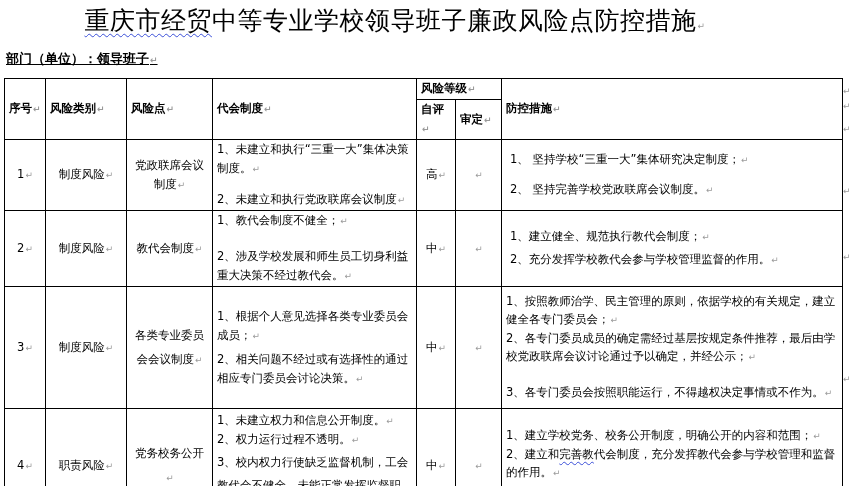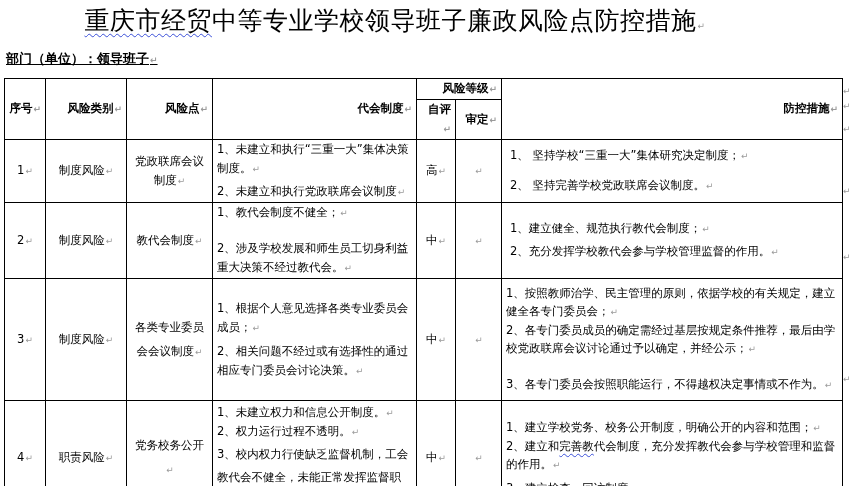--- a/index.html
+++ b/index.html
@@ -4,21 +4,21 @@
 <style>
   html, body { margin:0; padding:0; background:#ffffff; }
   body { width:850px; height:486px; position:relative; overflow:hidden; font-family:"DejaVu Sans", sans-serif; color:#000; }
   .title { position:absolute; left:0; top:4px; width:790px; text-align:center; font-family:"DejaVu Serif", serif; font-size:25px; letter-spacing:0.5px; line-height:34px; }
   .title .squiggle { text-decoration: underline wavy #3b4fd8; text-decoration-thickness:1px; text-underline-offset:4px; }
   .pm { color:#9a9a9a; font-size:9px; margin-left:1px; font-family:"DejaVu Sans", sans-serif; }
   .dept { position:absolute; left:6px; top:50px; font-size:13px; font-weight:bold; line-height:18px;text-decoration:underline; }
   table.grid { position:absolute; left:4px; top:78px; border-collapse:collapse; table-layout:fixed; width:838px; }
   table.grid td { border:1.4px solid #000; padding:0 4px; font-size:11.5px; line-height:19px; vertical-align:middle; word-break:break-all; }
   table.grid td.c { text-align:center; }
-  td.hd { font-weight:bold; text-align:right; font-size:12px;margin-left:24px; }
+  td.hd { font-weight:bold; text-align:left; font-size:12px;margin-left:24px; }
   .line { display:block; }
   .wavy { text-decoration: underline wavy #3b4fd8; text-decoration-thickness:1px; text-underline-offset:3px; }
   .edge-marks { position:absolute; left:843px; font-size:9px; color:#9a9a9a; }
 </style>
 </head>
 <body>
 
 <div class="title"><span class="squiggle">重庆市经贸</span><span>中等专业学校领导班子廉政风险点防控措施</span><span class="pm">↵</span></div>
 
 <div class="dept"><span>部门（单位）：</span><span>领导班子</span><span class="pm">↵</span></div>
@@ -46,21 +46,21 @@
     <td class="hd"><span>自评</span><span class="pm">↵</span></td>
     <td class="hd"><span>审定</span><span class="pm">↵</span></td>
   </tr>
 
   <tr style="height:63px">
     <td class="c"><span>1</span><span class="pm">↵</span></td>
     <td class="c"><span>制度风险</span><span class="pm">↵</span></td>
     <td class="c"><span>党政联席会议制度</span><span class="pm">↵</span></td>
     <td>
       <span class="line"><span>1、未建立和执行“三重一大”集体决策制度。</span><span class="pm">↵</span></span>
-      <span class="line" style="margin-top:3px"><span>2、未建立和执行党政联席会议制度</span><span class="pm">↵</span></span>
+      <span class="line" style="margin-top:11px"><span>2、未建立和执行党政联席会议制度</span><span class="pm">↵</span></span>
     </td>
     <td class="c"><span>高</span><span class="pm">↵</span></td>
     <td class="c"><span></span><span class="pm">↵</span></td>
     <td style="padding-left:8px">
       <span class="line"><span>1、 坚持学校“三重一大”集体研究决定制度；</span><span class="pm">↵</span></span>
       <span class="line" style="margin-top:10px"><span>2、 坚持完善学校党政联席会议制度。</span><span class="pm">↵</span></span>
     </td>
   </tr>
 
   <tr style="height:66px">

